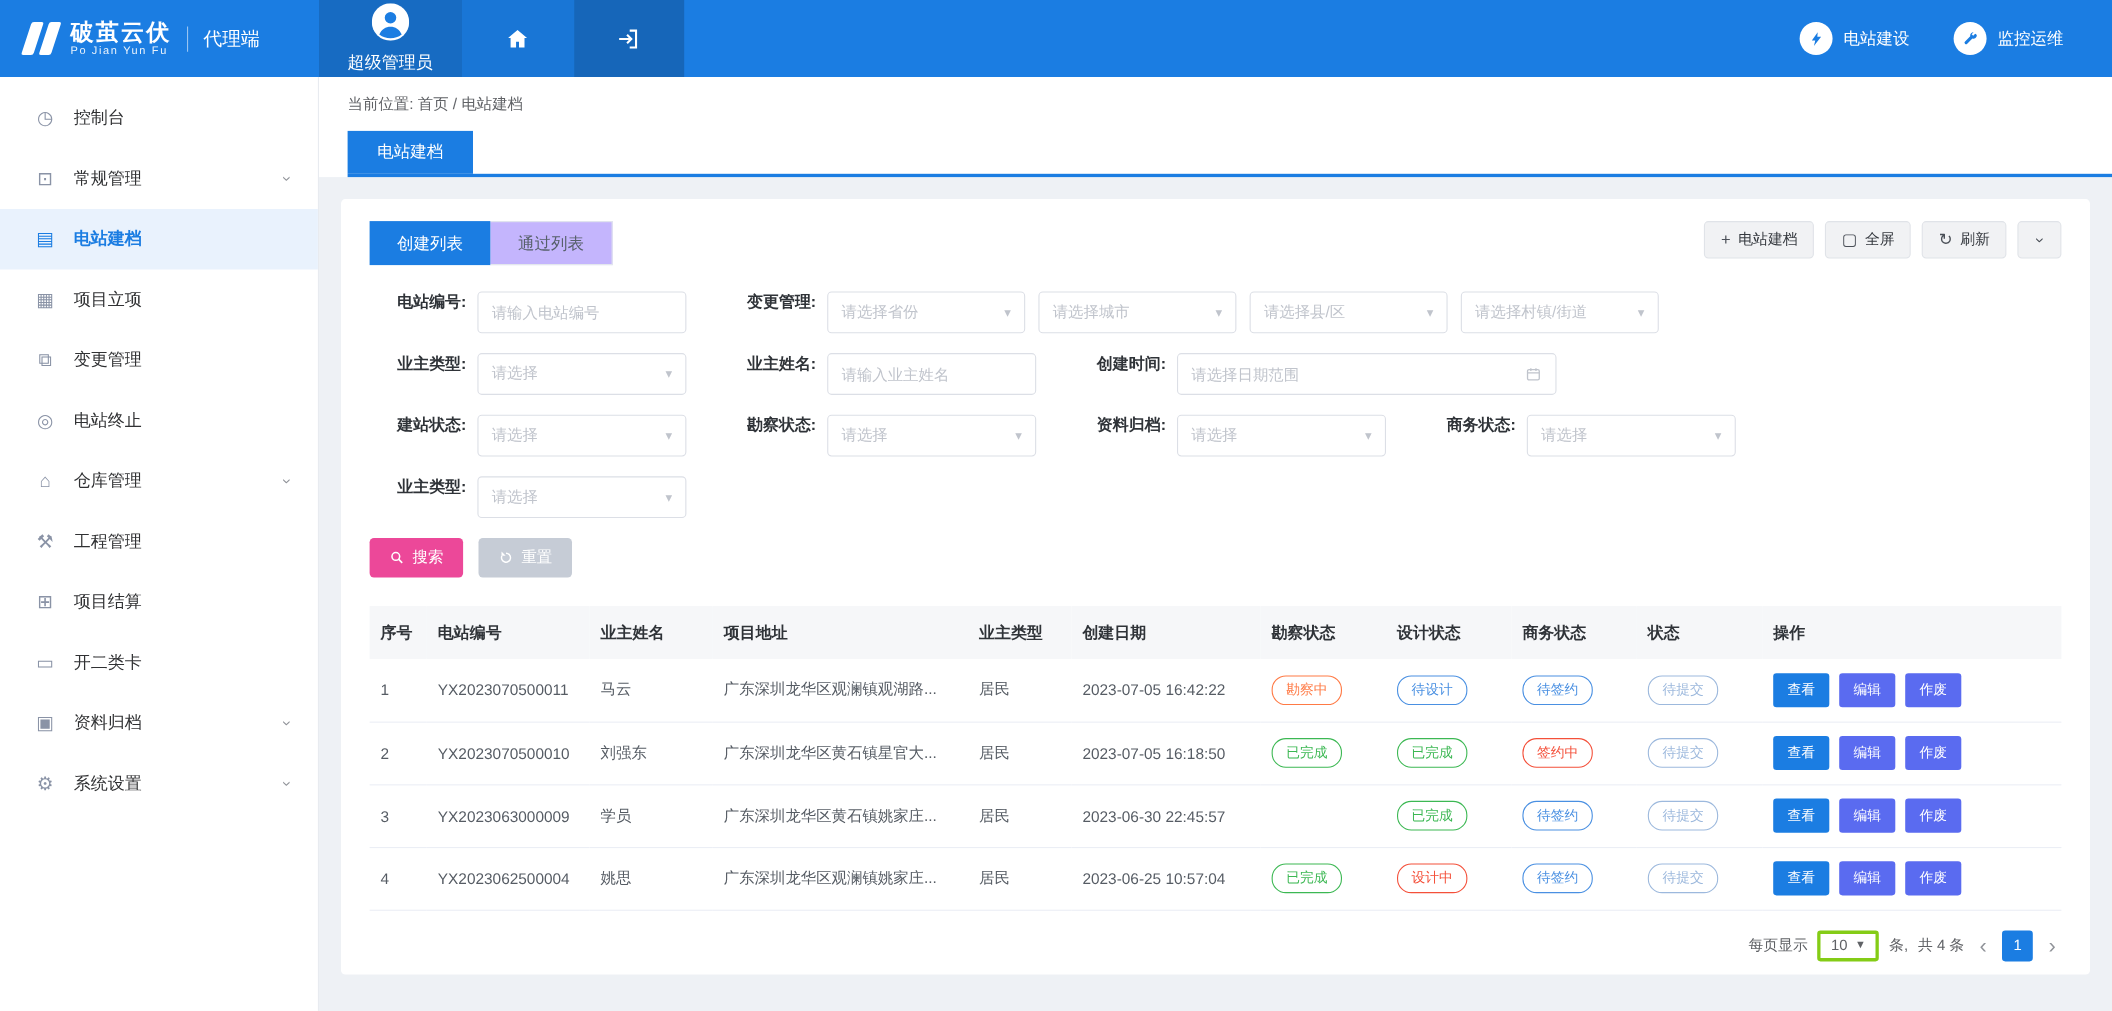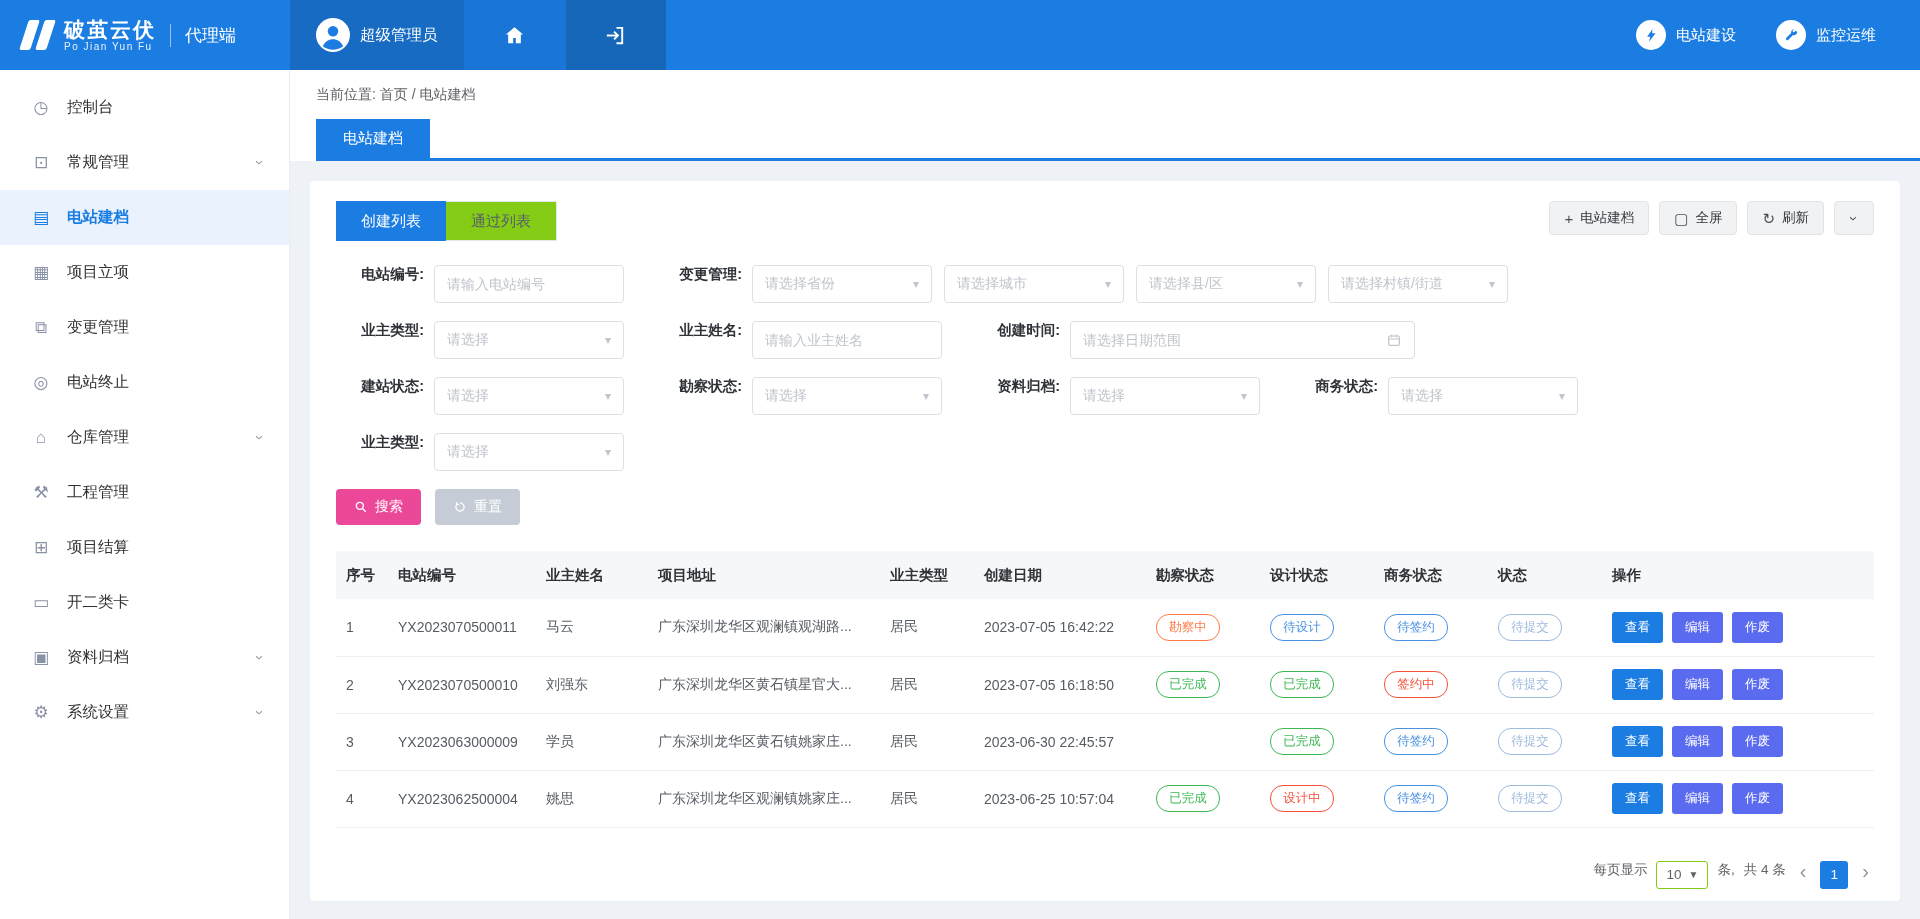--- a/index.html
+++ b/index.html
@@ -9,21 +9,21 @@
   
   .header { position:absolute; top:0; left:0; width:1920px; height:70px;
     background:#1b7de2; display:flex; align-items:stretch; color:#fff; z-index:20; }
   .logo-sec { width:290px; display:flex; align-items:center; padding-left:24px; flex:none; }
   .logo-mark { display:flex; gap:5px; margin-right:13px; }
   .logo-mark span { width:11px; height:30px; background:#fff; transform:skewX(-18deg); border-radius:2px; }
   .logo-text .cn { font-size:21px; font-weight:bold; letter-spacing:2px; line-height:1.1; }
   .logo-text .en { font-size:10px; letter-spacing:1.5px; opacity:.9; }
   .portal { margin-left:14px; padding-left:14px; border-left:1px solid rgba(255,255,255,.55); font-size:17px; }
   .hblock { display:flex; align-items:center; justify-content:center; cursor:pointer; padding:0 26px; }
-  .hblock.b1 { background:rgba(0,0,0,.14); gap:10px; font-size:15.5px; }
+  .hblock.b1 { background:rgba(0,0,0,.14); gap:10px; font-size:15.5px;flex-direction:column; }
   .hblock.b2 { background:rgba(0,0,0,.05); width:102px; }
   .hblock.b3 { background:rgba(0,0,0,.18); width:100px; }
   .header-right { margin-left:auto; display:flex; align-items:center; gap:40px; padding-right:44px; }
   .hr-item { display:flex; align-items:center; gap:10px; cursor:pointer; font-size:15px; }
   .circle-ic { width:30px; height:30px; border-radius:50%; background:#fff; display:flex;
     align-items:center; justify-content:center; flex:none; }
 
   
   .sidebar { position:absolute; top:70px; left:0; width:290px; height:849px; background:#fff;
     padding-top:10px; border-right:1px solid #e8ebf0; z-index:10; }
@@ -44,21 +44,21 @@
   .tab-row { border-bottom:3px solid #1b7de2; }
   .page-tab { display:inline-block; background:#1b7de2; color:#fff; font-size:15px;
     padding:10px 27px; cursor:pointer; }
 
   .card { margin:20px 20px 0 20px; background:#fff; border-radius:4px; padding:20px 26px 12px; min-height:630px; }
 
   .card-head { display:flex; align-items:flex-start; }
   .inner-tabs { display:flex; }
   .itab { height:40px; padding:0 25px; display:flex; align-items:center; font-size:15px; cursor:pointer; }
   .itab.active { background:#1b7de2; color:#fff; }
-  .itab.inactive { background:#84cc16; color:#57606a; border:1px solid #e3e7ed; border-left:none; }
+  .itab.inactive { background:#c4b5fd; color:#57606a; border:1px solid #e3e7ed; border-left:none; }
   .toolbar { margin-left:auto; display:flex; gap:10px; align-items:center; }
   .tool-btn { height:34px; background:#f1f2f4; border:1px solid #e0e3e8; border-radius:4px;
     padding:0 14px; font-size:13.5px; color:#34383e; display:flex; align-items:center; gap:7px;
     cursor:pointer; font-family:inherit; }
   .tool-btn .gl { font-size:15px; line-height:1; color:#4a4f57; }
   .tool-btn.sq { width:40px; padding:0; justify-content:center; }
   .chev-down { display:inline-block; transform:rotate(90deg); font-size:15px; color:#4a4f57; }
 
   
   .filters { margin-top:24px; }
@@ -85,23 +85,23 @@
   thead th { background:#f6f7f9; height:48px; text-align:left; padding:0 10px;
     font-size:14.5px; color:#2f3338; font-weight:bold; }
   tbody td { height:57px; padding:0 10px; font-size:14px; color:#565c64;
     border-bottom:1px solid #ebeef5; overflow:hidden; white-space:nowrap; text-overflow:ellipsis; }
   .badge { display:inline-block; min-width:64px; text-align:center; padding:4px 10px;
     border-radius:13px; border:1px solid currentColor; font-size:12.5px; background:#fff; }
   .act-btn { border:none; color:#fff; font-size:12.5px; padding:7px 13px; border-radius:3px;
     margin-right:9px; cursor:pointer; font-family:inherit; }
 
   
-  .pagination { display:flex; justify-content:flex-end; margin-top:33px;
+  .pagination { display:flex; justify-content:flex-end; align-items:center; margin-top:18px;
     font-size:13.5px; color:#606266; gap:9px; }
-  .mini-select { border:1px solid #84cc16; border-radius:3px; height:28px; padding:0 9px;
+  .mini-select { border:3px solid #84cc16; border-radius:3px; height:28px; padding:0 9px;
     display:flex; align-items:center; gap:7px; color:#606266; cursor:pointer; }
   .mini-select .arrow { font-size:10px; color:#606266; }
   .page-arrow { font-size:20px; color:#909399; padding:0 5px; cursor:pointer; line-height:1; }
   .page-num { width:28px; height:28px; color:#fff; display:flex; align-items:center;
     justify-content:center; border-radius:3px; cursor:pointer; }
 </style>
 </head>
 <body>
 
 <div class="header">

